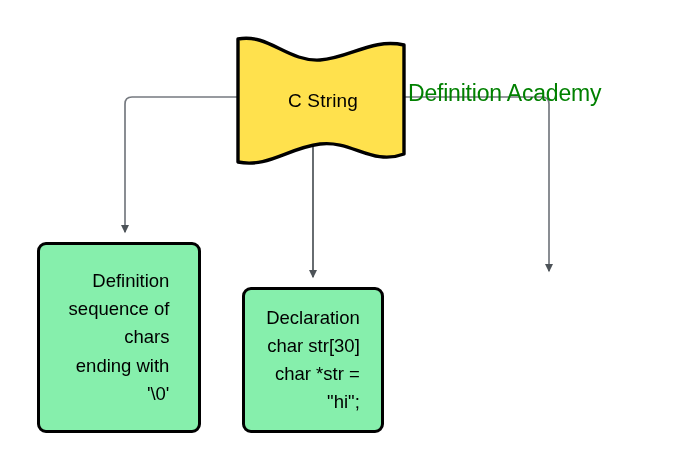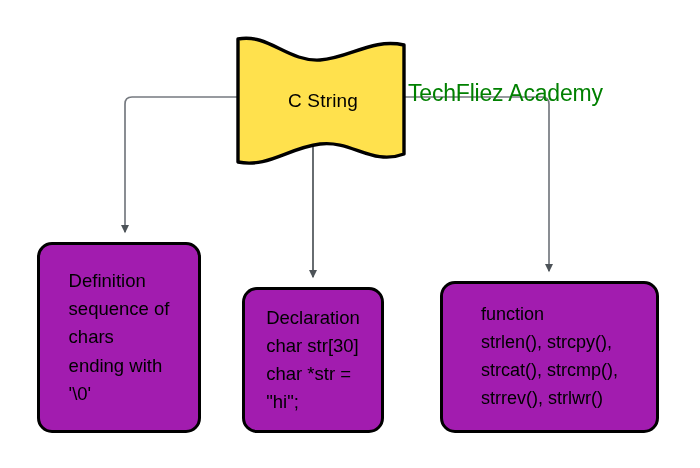--- a/index.html
+++ b/index.html
@@ -62,28 +62,28 @@
     position: absolute;
     left: 408px;
     top: 80px;
     font-size: 23px;
     color: #008000;
     white-space: nowrap;
     letter-spacing: -0.2px;
   }
   .pbox {
     position: absolute;
-    background: #a21caf;
+    background: #86efac;
     border: 3px solid #000000;
-    border-radius: 15px;
+    border-radius: 9px;
     box-sizing: border-box;
     display: flex;
     align-items: center;
     justify-content: center;
-    text-align: left;
+    text-align: right;
   }
   .pbox-text {
     font-size: 18.5px;
     line-height: 1.52;
     color: #000000;
     white-space: pre-line;
     padding: 0 6px;
   }
   #box-definition {
     left: 37px;
@@ -133,37 +133,31 @@
                C 36,1 56,30 88,28
                C 118,26 140,6 172,13
                L 172,122
                C 140,134 120,108 88,112
                C 56,116 36,136 6,130
                Z" fill="#FFE14D" stroke="#000000" stroke-width="3.4" stroke-linejoin="round"></path>
     </svg>
     <div class="flag-label">C String</div>
   </div>
 
-  <div class="brand-text">TechFliez Academy</div>
+  <div class="brand-text">Definition Academy</div>
 
   <div class="pbox" id="box-definition">
     <div class="pbox-text">Definition
 sequence of
 chars
 ending with
 '\0'</div>
   </div>
 
   <div class="pbox" id="box-declaration">
     <div class="pbox-text">Declaration
 char str[30]
 char *str =
 "hi";</div>
   </div>
 
-  <div class="pbox" id="box-function">
-    <div class="pbox-text">function
-strlen(), strcpy(),
-strcat(), strcmp(),
-strrev(), strlwr()</div>
-  </div>
 
 </div>
 
 </body></html>

